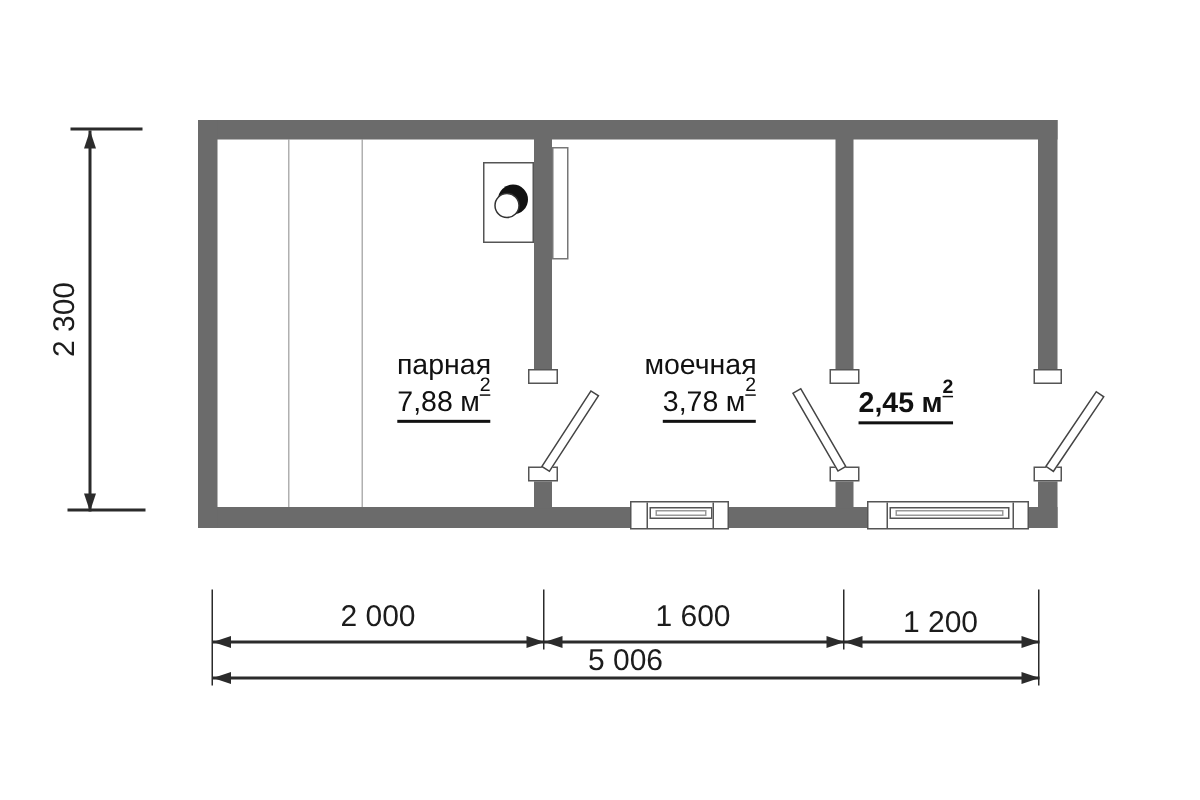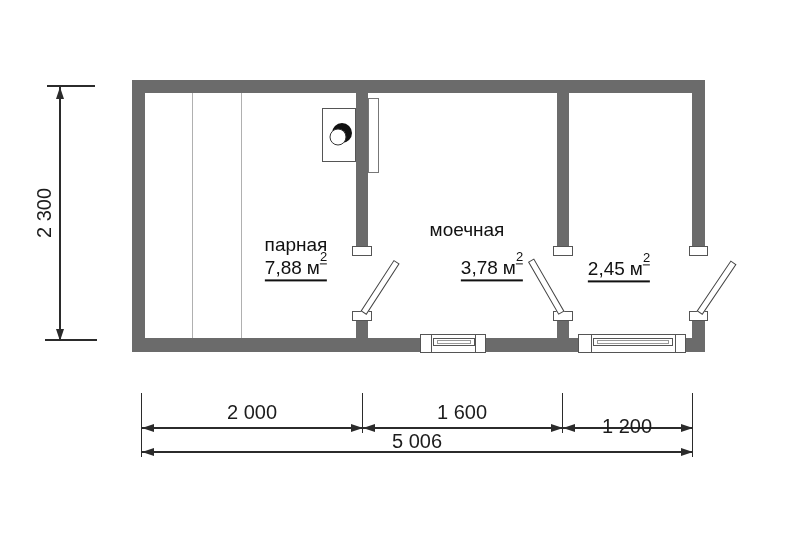--- a/index.html
+++ b/index.html
@@ -88,26 +88,26 @@
       <circle cx="15" cy="28" r="8" fill="#fff" stroke="#333" stroke-width="1"></circle>
     </svg>
   </div>
   <div class="tank"></div>
 
   <div class="label" style="left:296px;top:245px;">парная</div>
   <div class="label" style="left:296px;top:268px;">
     <span class="area"><span class="val">7,88</span><span>м</span><sup>2</sup></span>
   </div>
 
-  <div class="label" style="left:467px;top:230px;">моечная</div>
-  <div class="label" style="left:492px;top:268px;">
+  <div class="label" style="left:467px;top:245px;">моечная</div>
+  <div class="label" style="left:473px;top:268px;">
     <span class="area"><span class="val">3,78</span><span>м</span><sup>2</sup></span>
   </div>
 
-  <div class="label" style="left:619px;top:269px;">
+  <div class="label" style="left:604px;top:269px;font-weight:bold;">
     <span class="area"><span class="val">2,45</span><span>м</span><sup>2</sup></span>
   </div>
 
   <div class="ext-line" style="left:47px;top:85px;width:48px;height:1.5px;"></div>
   <div class="ext-line" style="left:45px;top:339px;width:52px;height:1.5px;"></div>
   <div class="dim-line" style="left:59px;top:87px;width:1.5px;height:254px;"></div>
   <div class="arr u" style="left:56px;top:87px;"></div>
   <div class="arr d" style="left:56px;top:329px;"></div>
   <div class="dim-label vert" style="left:44px;top:213px;">2 300</div>
 
@@ -118,20 +118,20 @@
 
   <div class="dim-line" style="left:142px;top:427px;width:551px;height:1.5px;"></div>
   <div class="arr l" style="left:142px;top:424px;"></div>
   <div class="arr r" style="left:351px;top:424px;"></div>
   <div class="arr l" style="left:363px;top:424px;"></div>
   <div class="arr r" style="left:551px;top:424px;"></div>
   <div class="arr l" style="left:563px;top:424px;"></div>
   <div class="arr r" style="left:681px;top:424px;"></div>
   <div class="dim-label" style="left:252px;top:412px;">2 000</div>
   <div class="dim-label" style="left:462px;top:412px;">1 600</div>
-  <div class="dim-label" style="left:627px;top:426px;">1 200</div>
+  <div class="dim-label" style="left:627px;top:416px;">1 200</div>
 
   <div class="dim-line" style="left:142px;top:451px;width:551px;height:1.5px;"></div>
   <div class="arr l" style="left:142px;top:448px;"></div>
   <div class="arr r" style="left:681px;top:448px;"></div>
   <div class="dim-label" style="left:417px;top:441px;">5 006</div>
 
 </div>
 
 </body></html>

